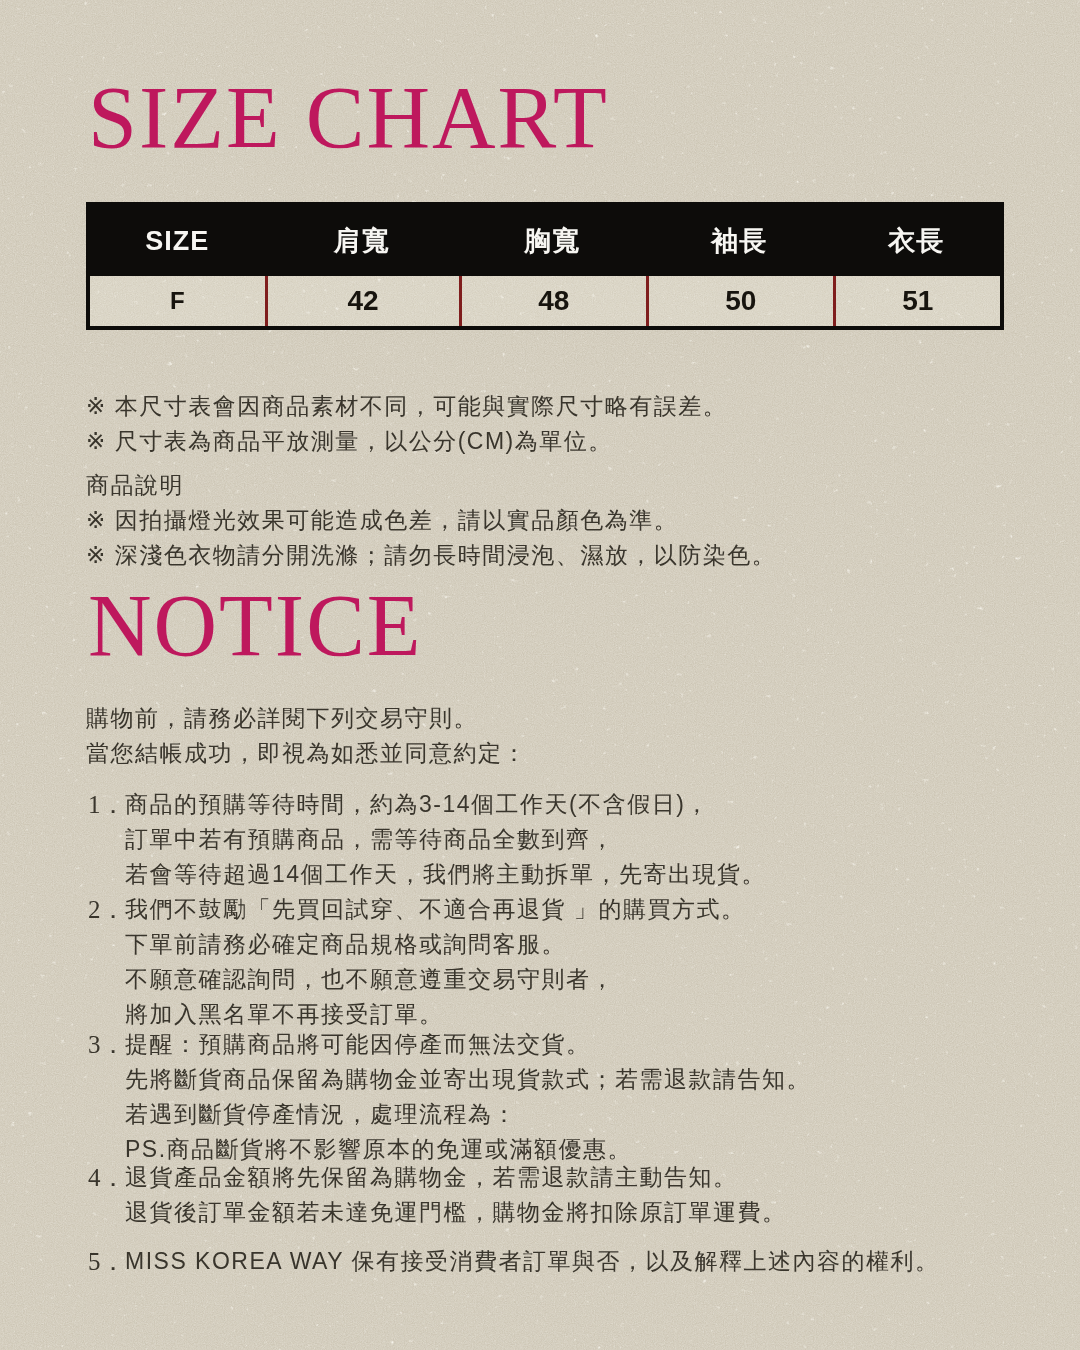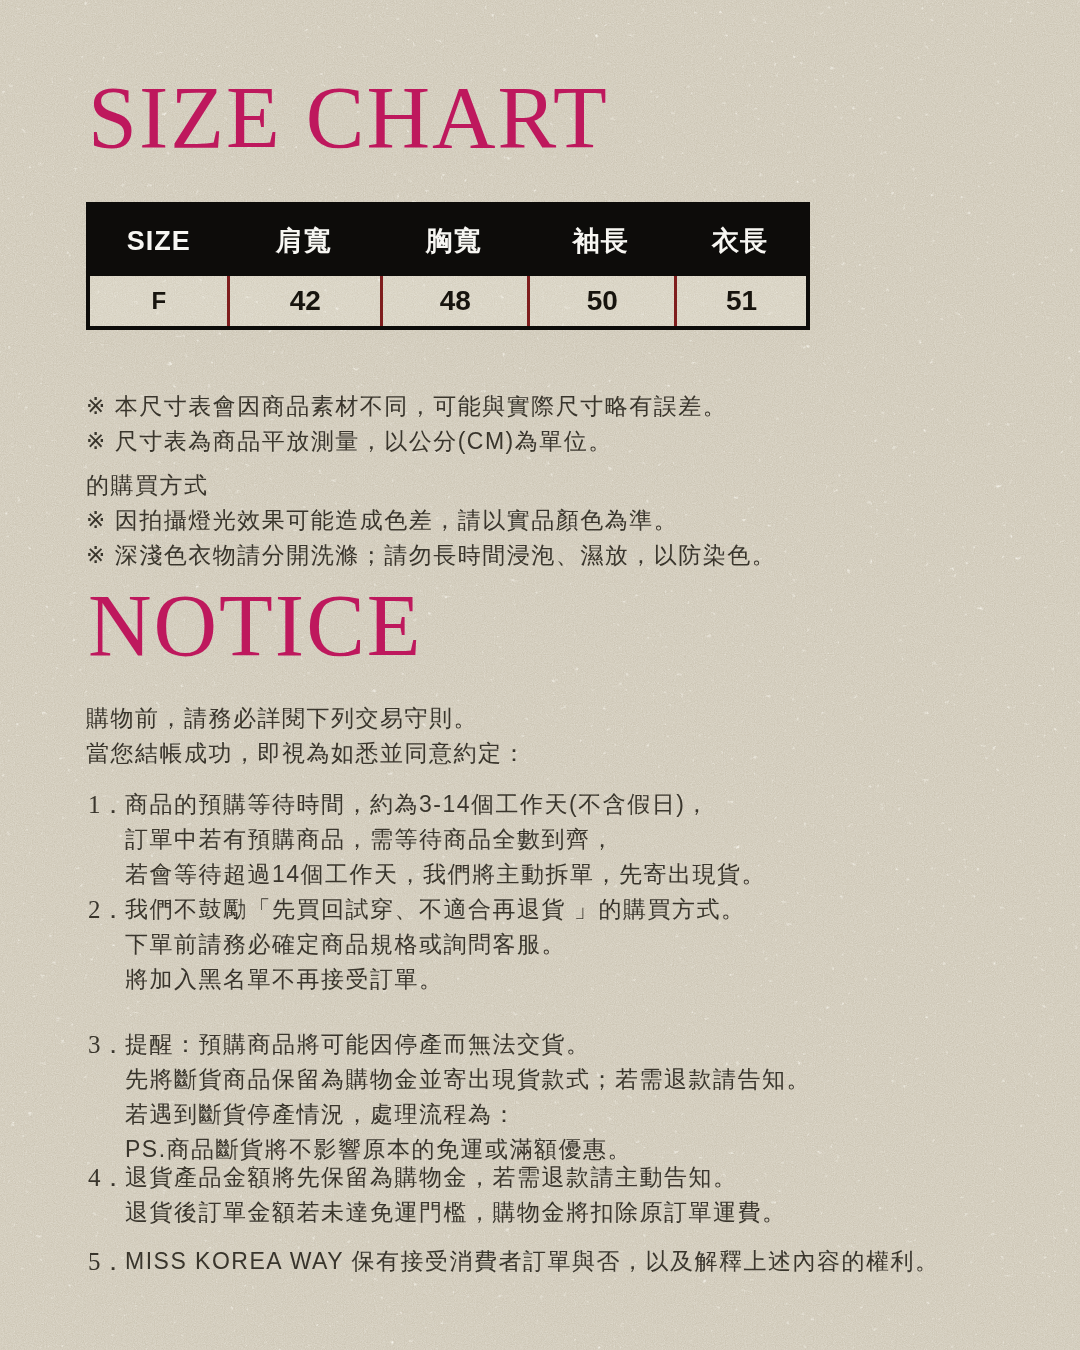--- a/index.html
+++ b/index.html
@@ -16,21 +16,21 @@
     position:absolute; margin:0;
     font-family:"Liberation Serif","DejaVu Serif",serif;
     font-weight:500; font-size:88px; line-height:1;
     letter-spacing:2px; color:#be185d;
   }
   #title-size-chart { left:88px; top:74px; }
   #title-notice     { left:88px; top:582px; }
 
   
   .size-table {
-    position:absolute; left:86px; top:202px; width:724px;
+    position:absolute; left:86px; top:202px; width:918px;
     border:4px solid #0d0c0a; box-sizing:border-box;
   }
   .trow { display:flex; }
   .thead { background:#0d0c0a; color:#f7f6f2; height:70px; }
   .tbody { height:50px; }
   .cell {
     display:flex; align-items:center; justify-content:center;
     box-sizing:border-box;
   }
   .c0 { width:19.2%; } .c1 { width:21.3%; } .c2 { width:20.6%; }
@@ -100,21 +100,21 @@
         <div class="cell c4">51</div>
       </div>
     </div>
 
     <div class="text-block" style="top:389px;">
       <p>※ 本尺寸表會因商品素材不同，可能與實際尺寸略有誤差。</p>
       <p>※ 尺寸表為商品平放測量，以公分(CM)為單位。</p>
     </div>
 
     <div class="text-block" style="top:468px;">
-      <p>的購買方式</p>
+      <p>商品說明</p>
       <p>※ 因拍攝燈光效果可能造成色差，請以實品顏色為準。</p>
       <p>※ 深淺色衣物請分開洗滌；請勿長時間浸泡、濕放，以防染色。</p>
     </div>
 
     <h1 id="title-notice" class="big-title">NOTICE</h1>
 
     <div class="text-block" style="top:701px;">
       <p>購物前，請務必詳閱下列交易守則。</p>
       <p>當您結帳成功，即視為如悉並同意約定：</p>
     </div>
@@ -126,20 +126,21 @@
         <p>訂單中若有預購商品，需等待商品全數到齊，</p>
         <p>若會等待超過14個工作天，我們將主動拆單，先寄出現貨。</p>
       </div>
     </div>
 
     <div class="notice-item" style="top:892px;">
       <span class="num">2．</span>
       <div class="lines">
         <p>我們不鼓勵「先買回試穿、不適合再退貨 」的購買方式。</p>
         <p>下單前請務必確定商品規格或詢問客服。</p>
+        <p>不願意確認詢問，也不願意遵重交易守則者，</p>
         <p>將加入黑名單不再接受訂單。</p>
       </div>
     </div>
 
     <div class="notice-item" style="top:1027px;">
       <span class="num">3．</span>
       <div class="lines">
         <p>提醒：預購商品將可能因停產而無法交貨。</p>
         <p>先將斷貨商品保留為購物金並寄出現貨款式；若需退款請告知。</p>
         <p>若遇到斷貨停產情況，處理流程為：</p>

